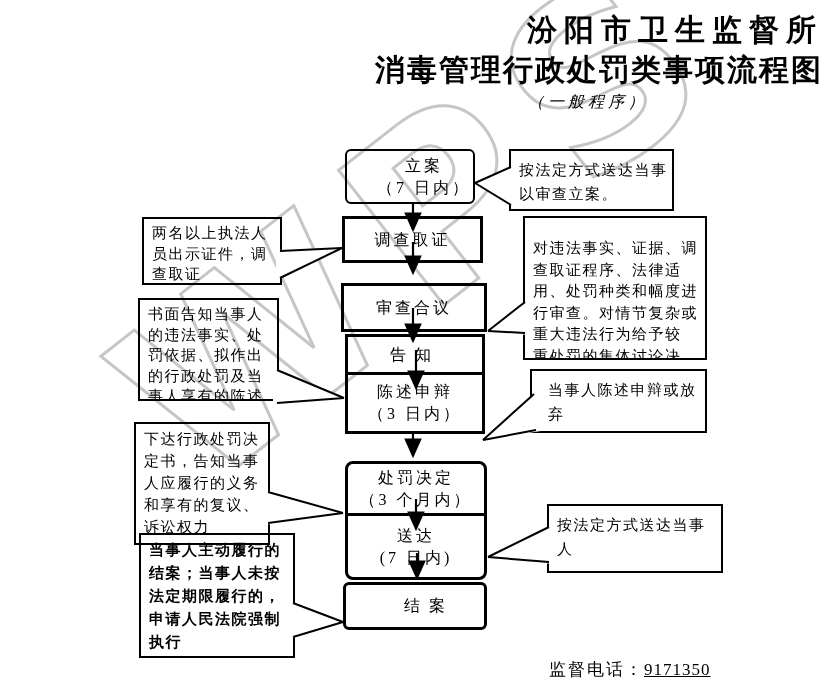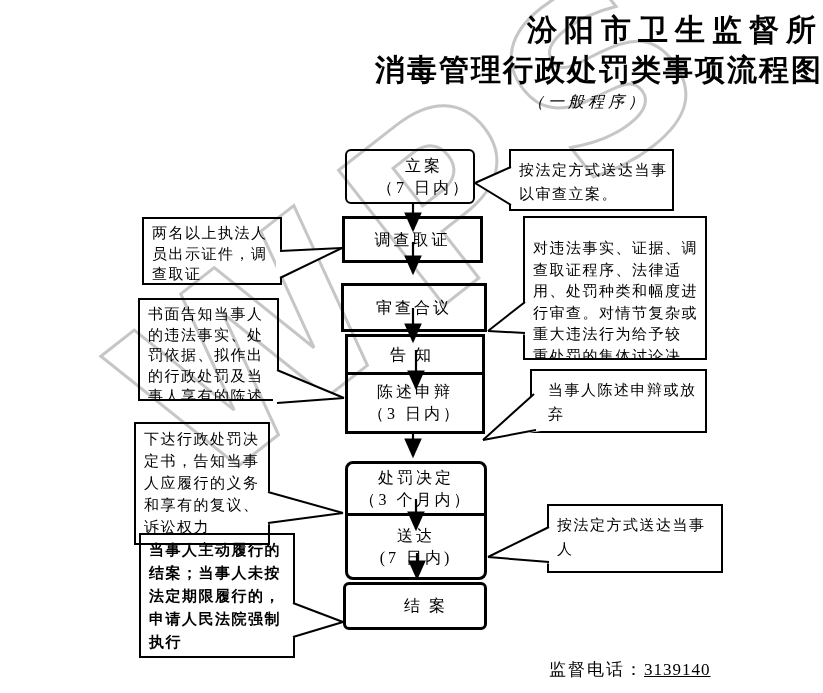--- a/index.html
+++ b/index.html
@@ -160,21 +160,21 @@
     <div class="txt">当事人陈述申辩或放
 弃</div>
   </div>
 
   <div class="box callout lh24" style="left:547px;top:504px;width:176px;height:69px;">
     <div class="txt">按法定方式送达当事
 人</div>
   </div>
 
   <div class="footer">
-    <span>监督电话：</span><span class="phone">3139140</span>
+    <span>监督电话：</span><span class="phone">9171350</span>
   </div>
 
   <svg class="overlay" width="823" height="693" viewBox="0 0 823 693">
     <defs>
       <marker id="ah" markerWidth="10" markerHeight="8" refX="8" refY="4" orient="auto">
         <path d="M0,0 L9,4 L0,8 z" fill="#000"></path>
       </marker>
     </defs>
 
     <g stroke="#000" stroke-width="2.2">

